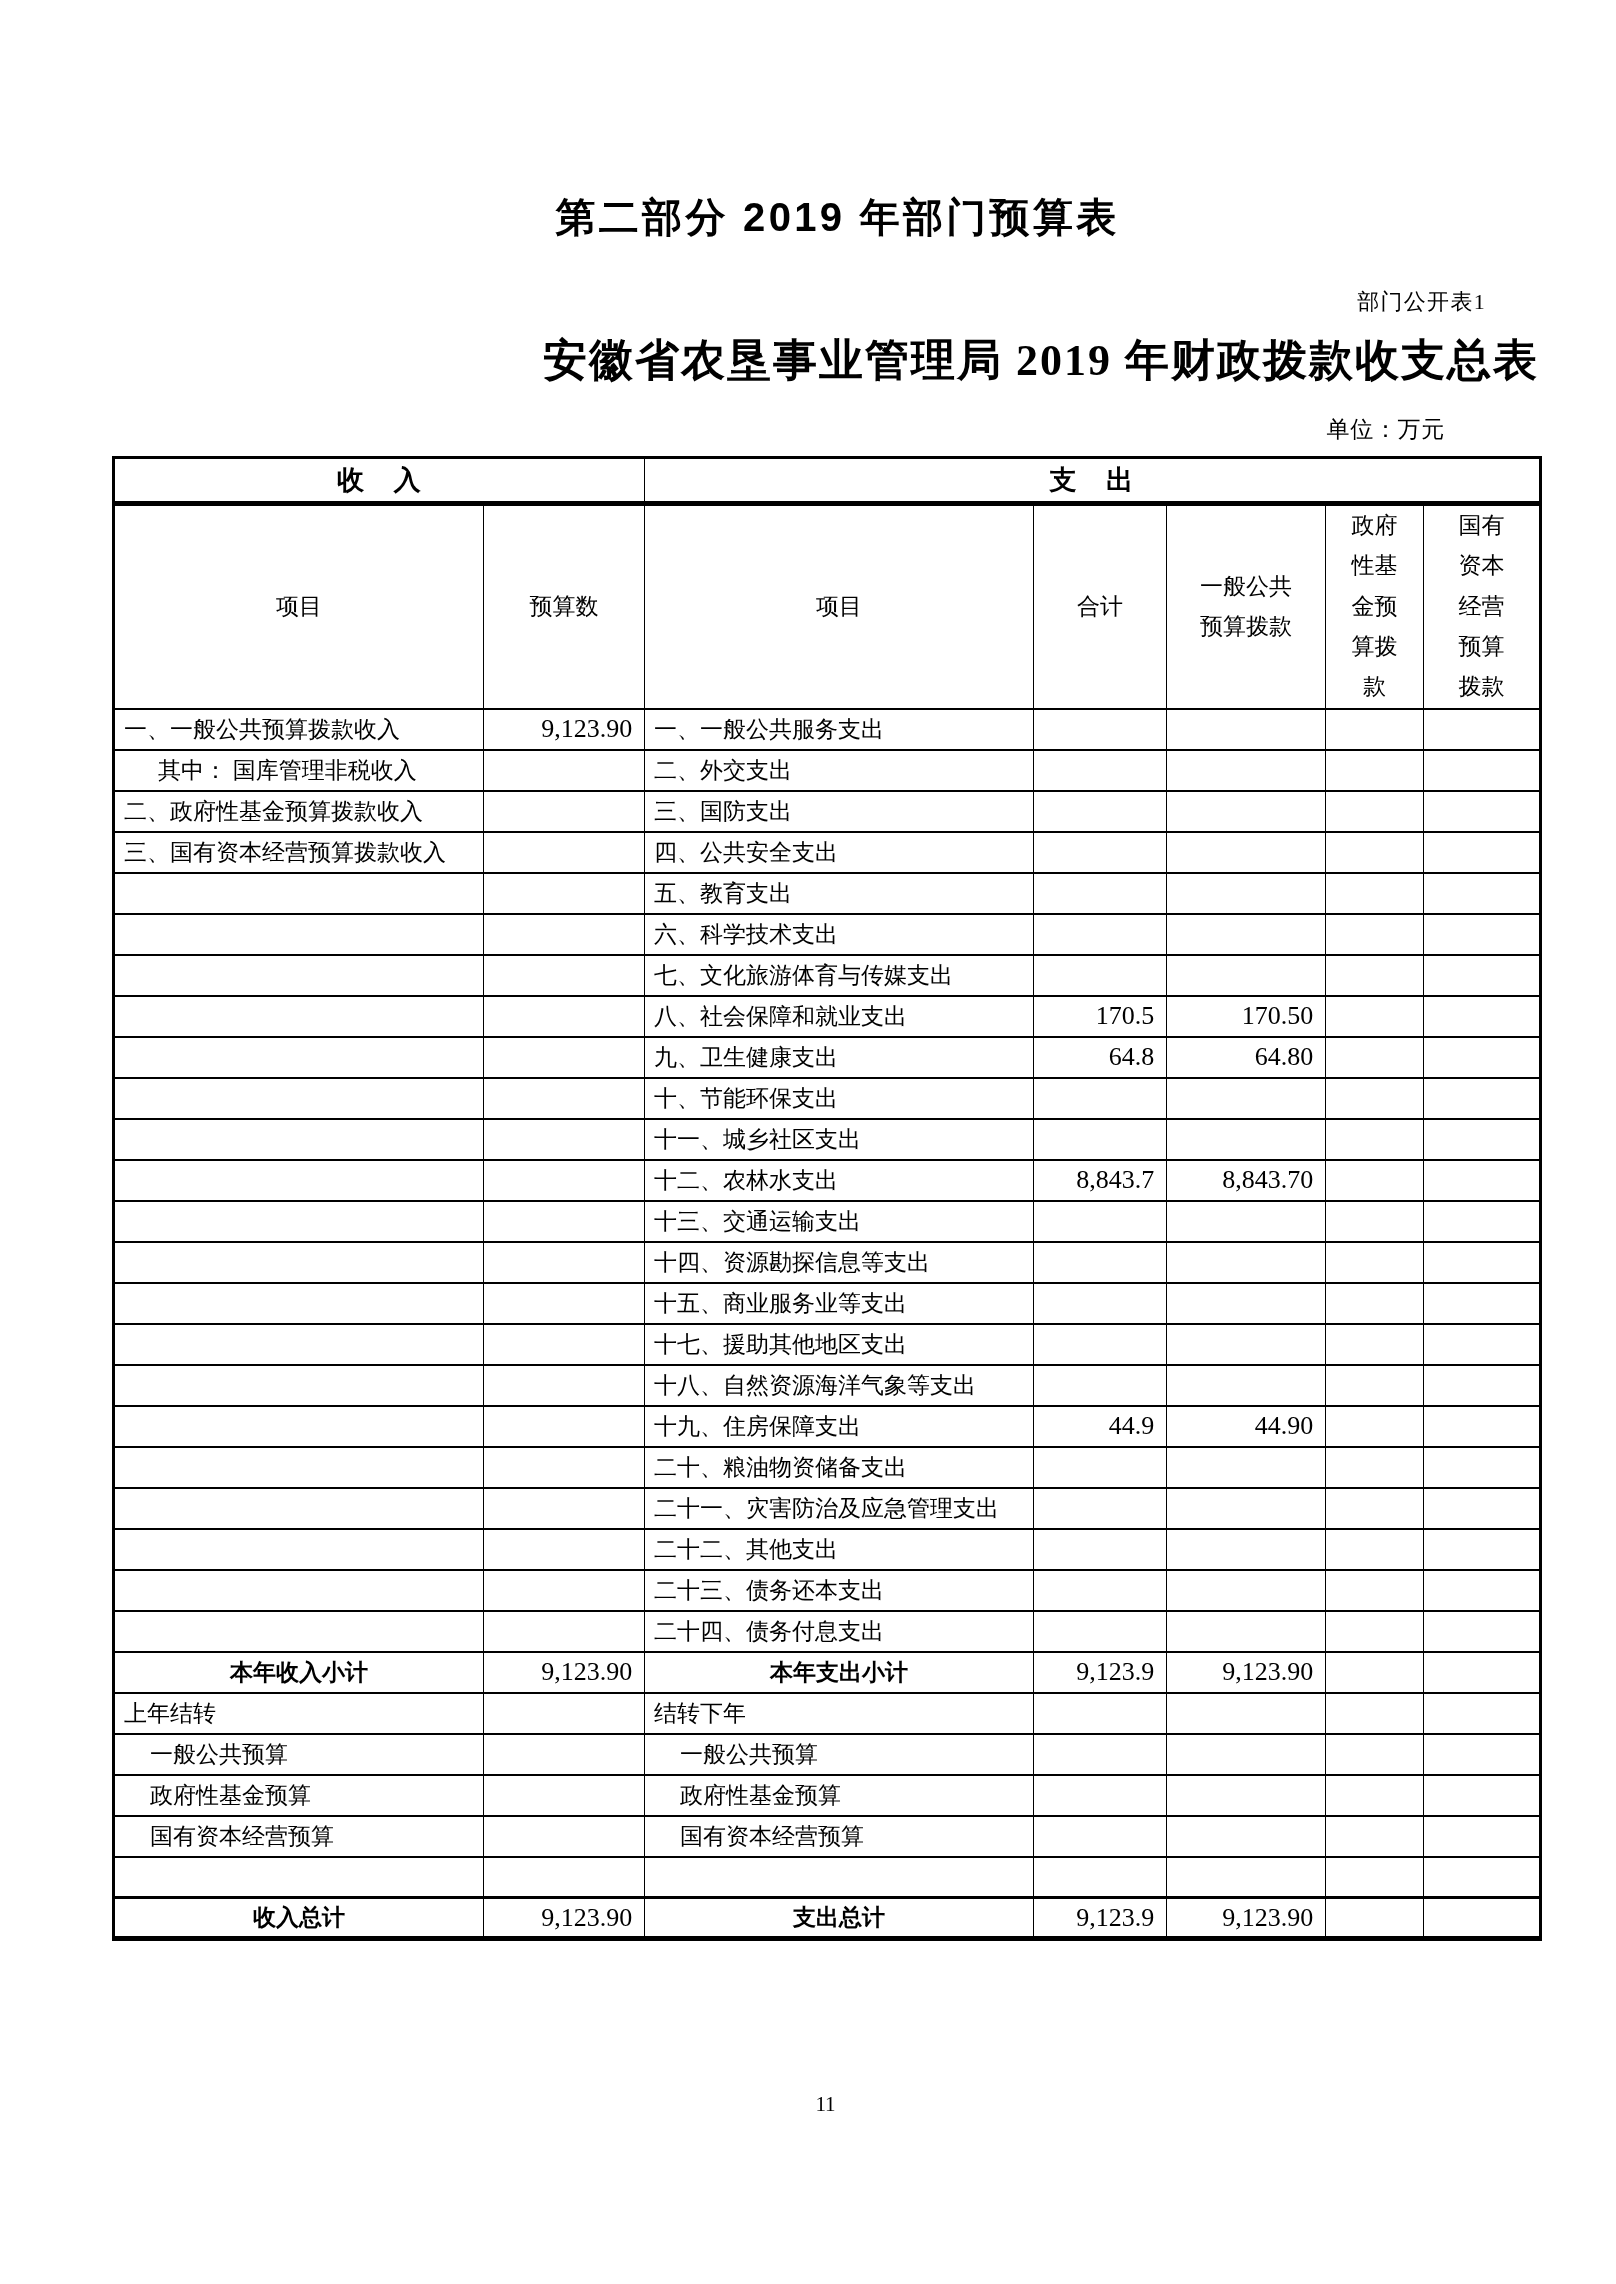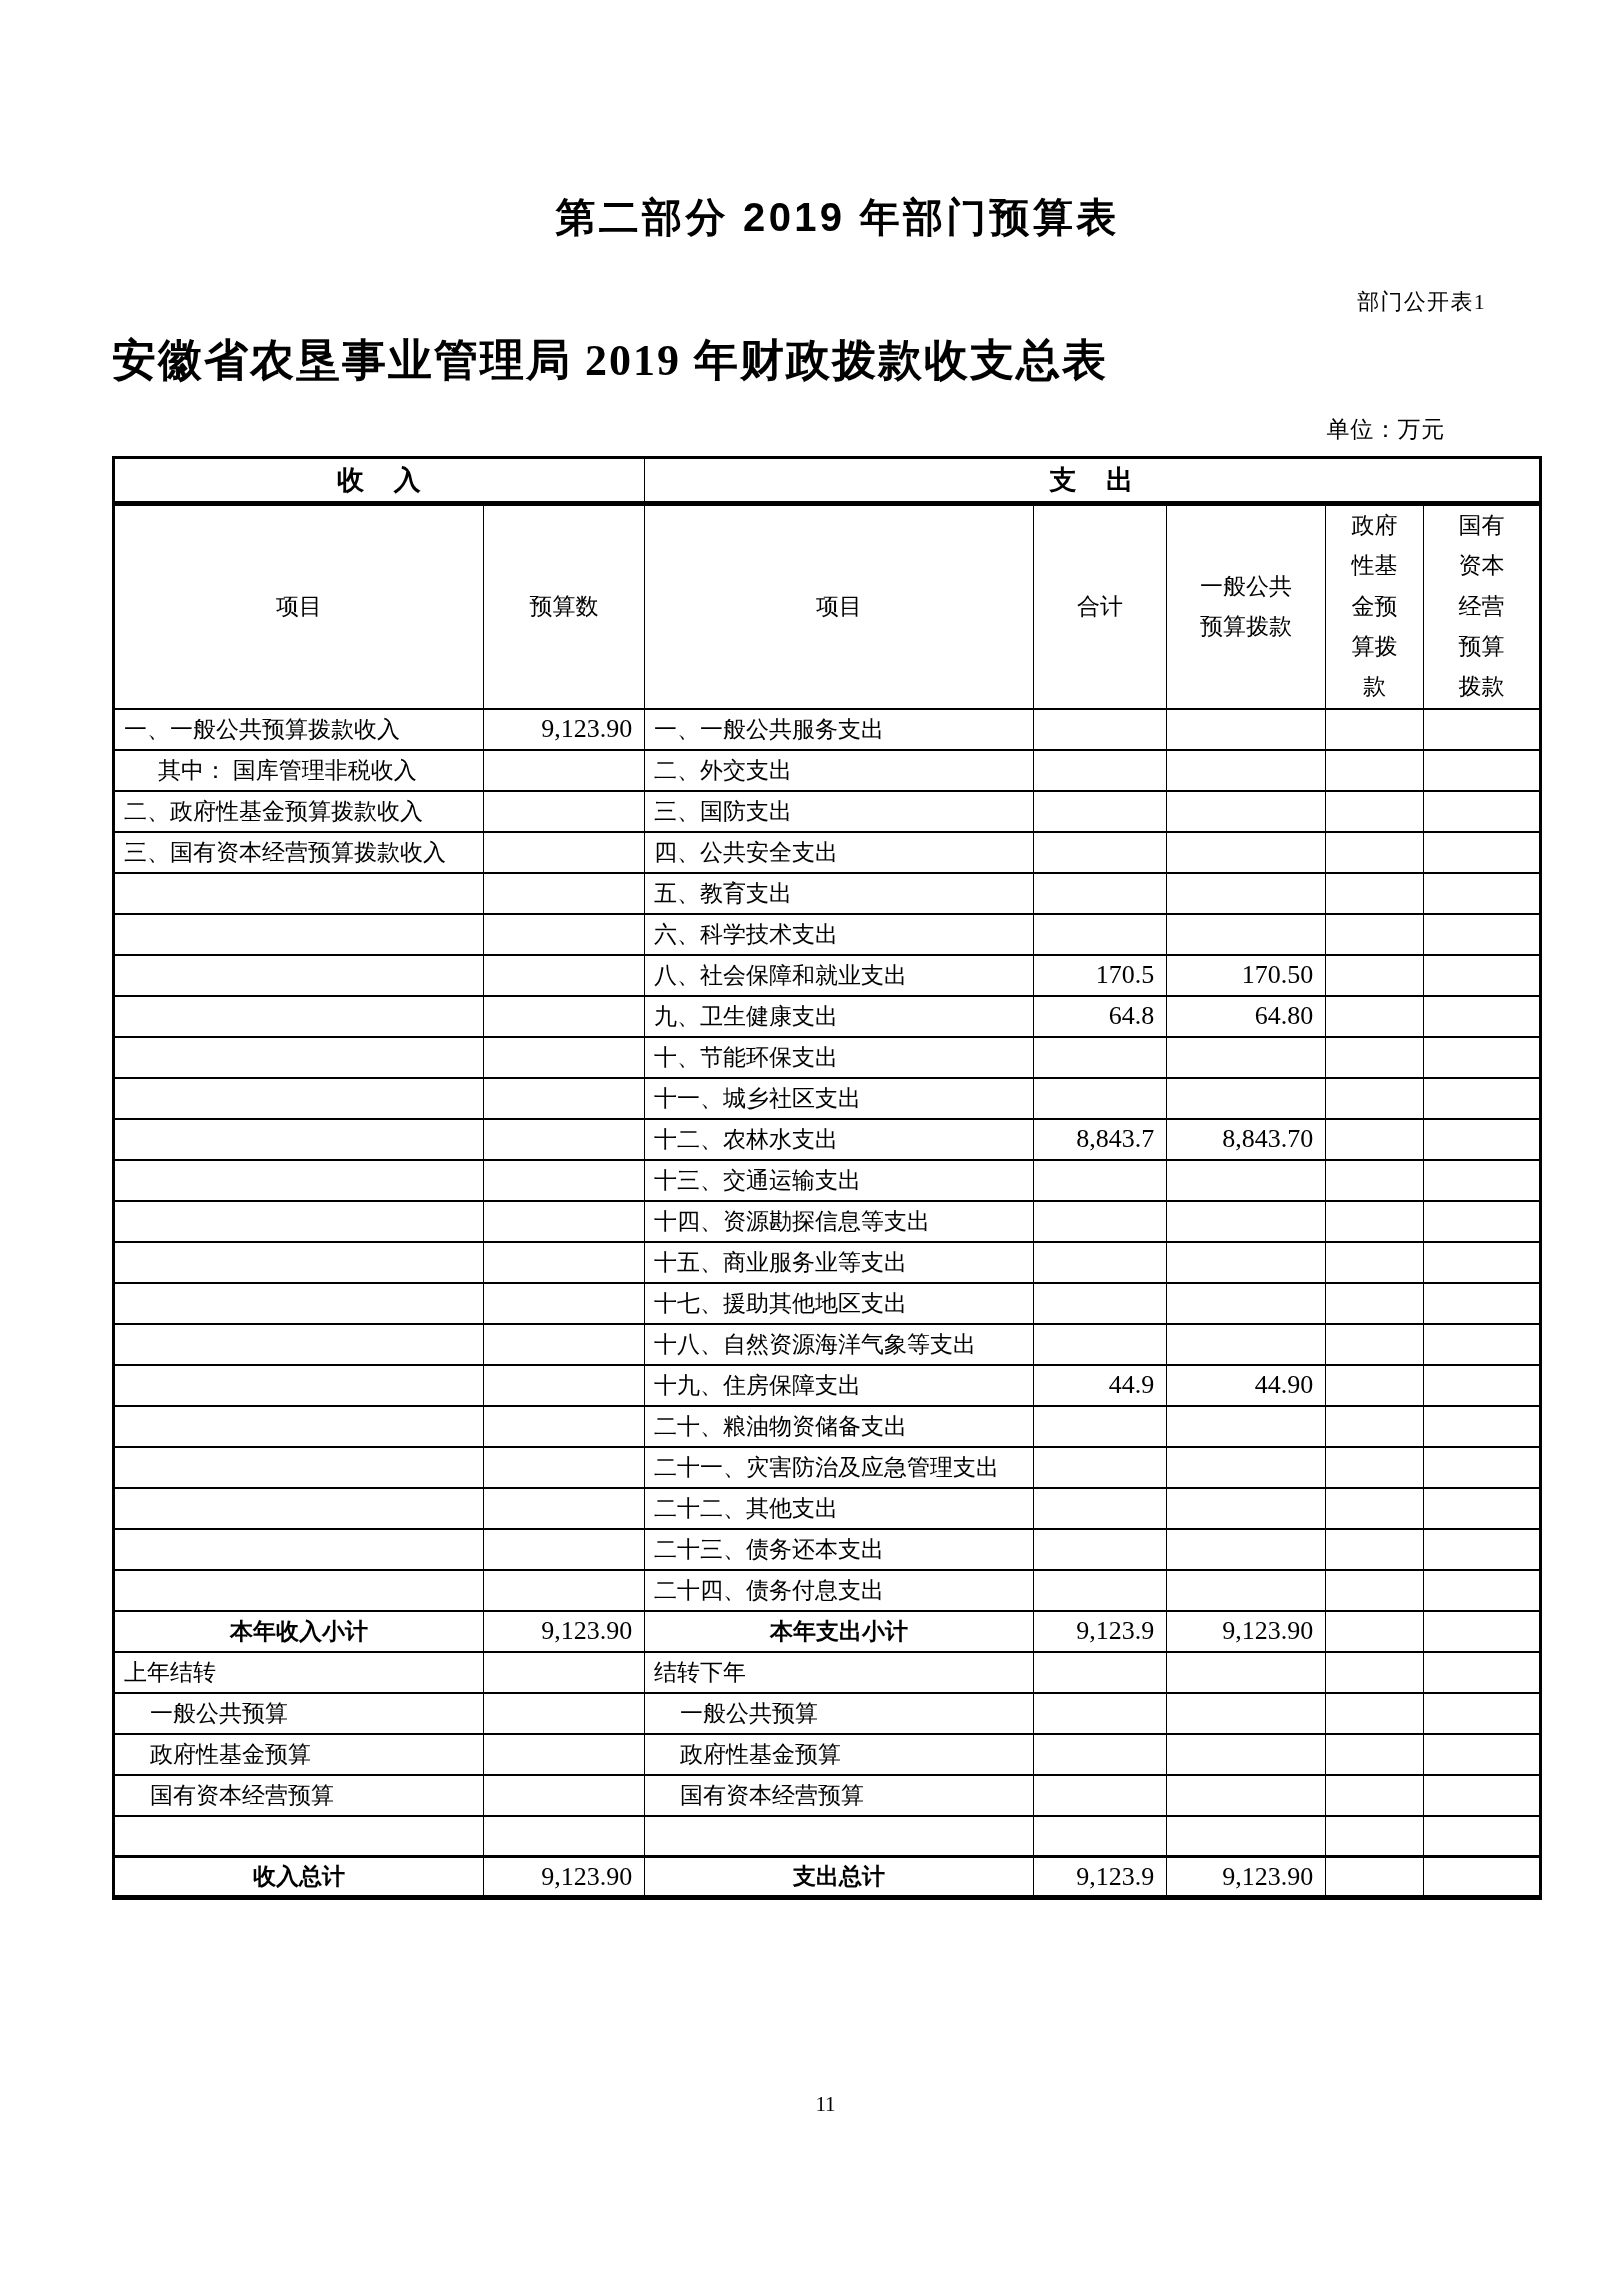--- a/index.html
+++ b/index.html
@@ -36,21 +36,21 @@
     top: 287px;
     right: 130px;
     font-size: 22px;
     letter-spacing: 1.3px;
   }
   .table-title {
     position: absolute;
     top: 331px;
     left: 112px;
     width: 1427px;
-    text-align: left;
+    text-align: right;
     font-family: "Liberation Serif", serif;
     font-weight: bold;
     font-size: 44px;
     letter-spacing: 2px;
     white-space: nowrap;
   }
   .unit-label {
     position: absolute;
     top: 414px;
     right: 171px;
@@ -229,20 +229,29 @@
           <td class="num"></td>
           <td class="lbl c-item">六、科学技术支出</td>
           <td class="num"></td>
           <td class="num"></td>
           <td class="num"></td>
           <td class="num"></td>
         </tr>
         <tr>
           <td class="lbl c-item"></td>
           <td class="num"></td>
+          <td class="lbl c-item">七、文化旅游体育与传媒支出</td>
+          <td class="num"></td>
+          <td class="num"></td>
+          <td class="num"></td>
+          <td class="num"></td>
+        </tr>
+        <tr>
+          <td class="lbl c-item"></td>
+          <td class="num"></td>
           <td class="lbl c-item">八、社会保障和就业支出</td>
           <td class="num">170.5</td>
           <td class="num">170.50</td>
           <td class="num"></td>
           <td class="num"></td>
         </tr>
         <tr>
           <td class="lbl c-item"></td>
           <td class="num"></td>
           <td class="lbl c-item">九、卫生健康支出</td>

